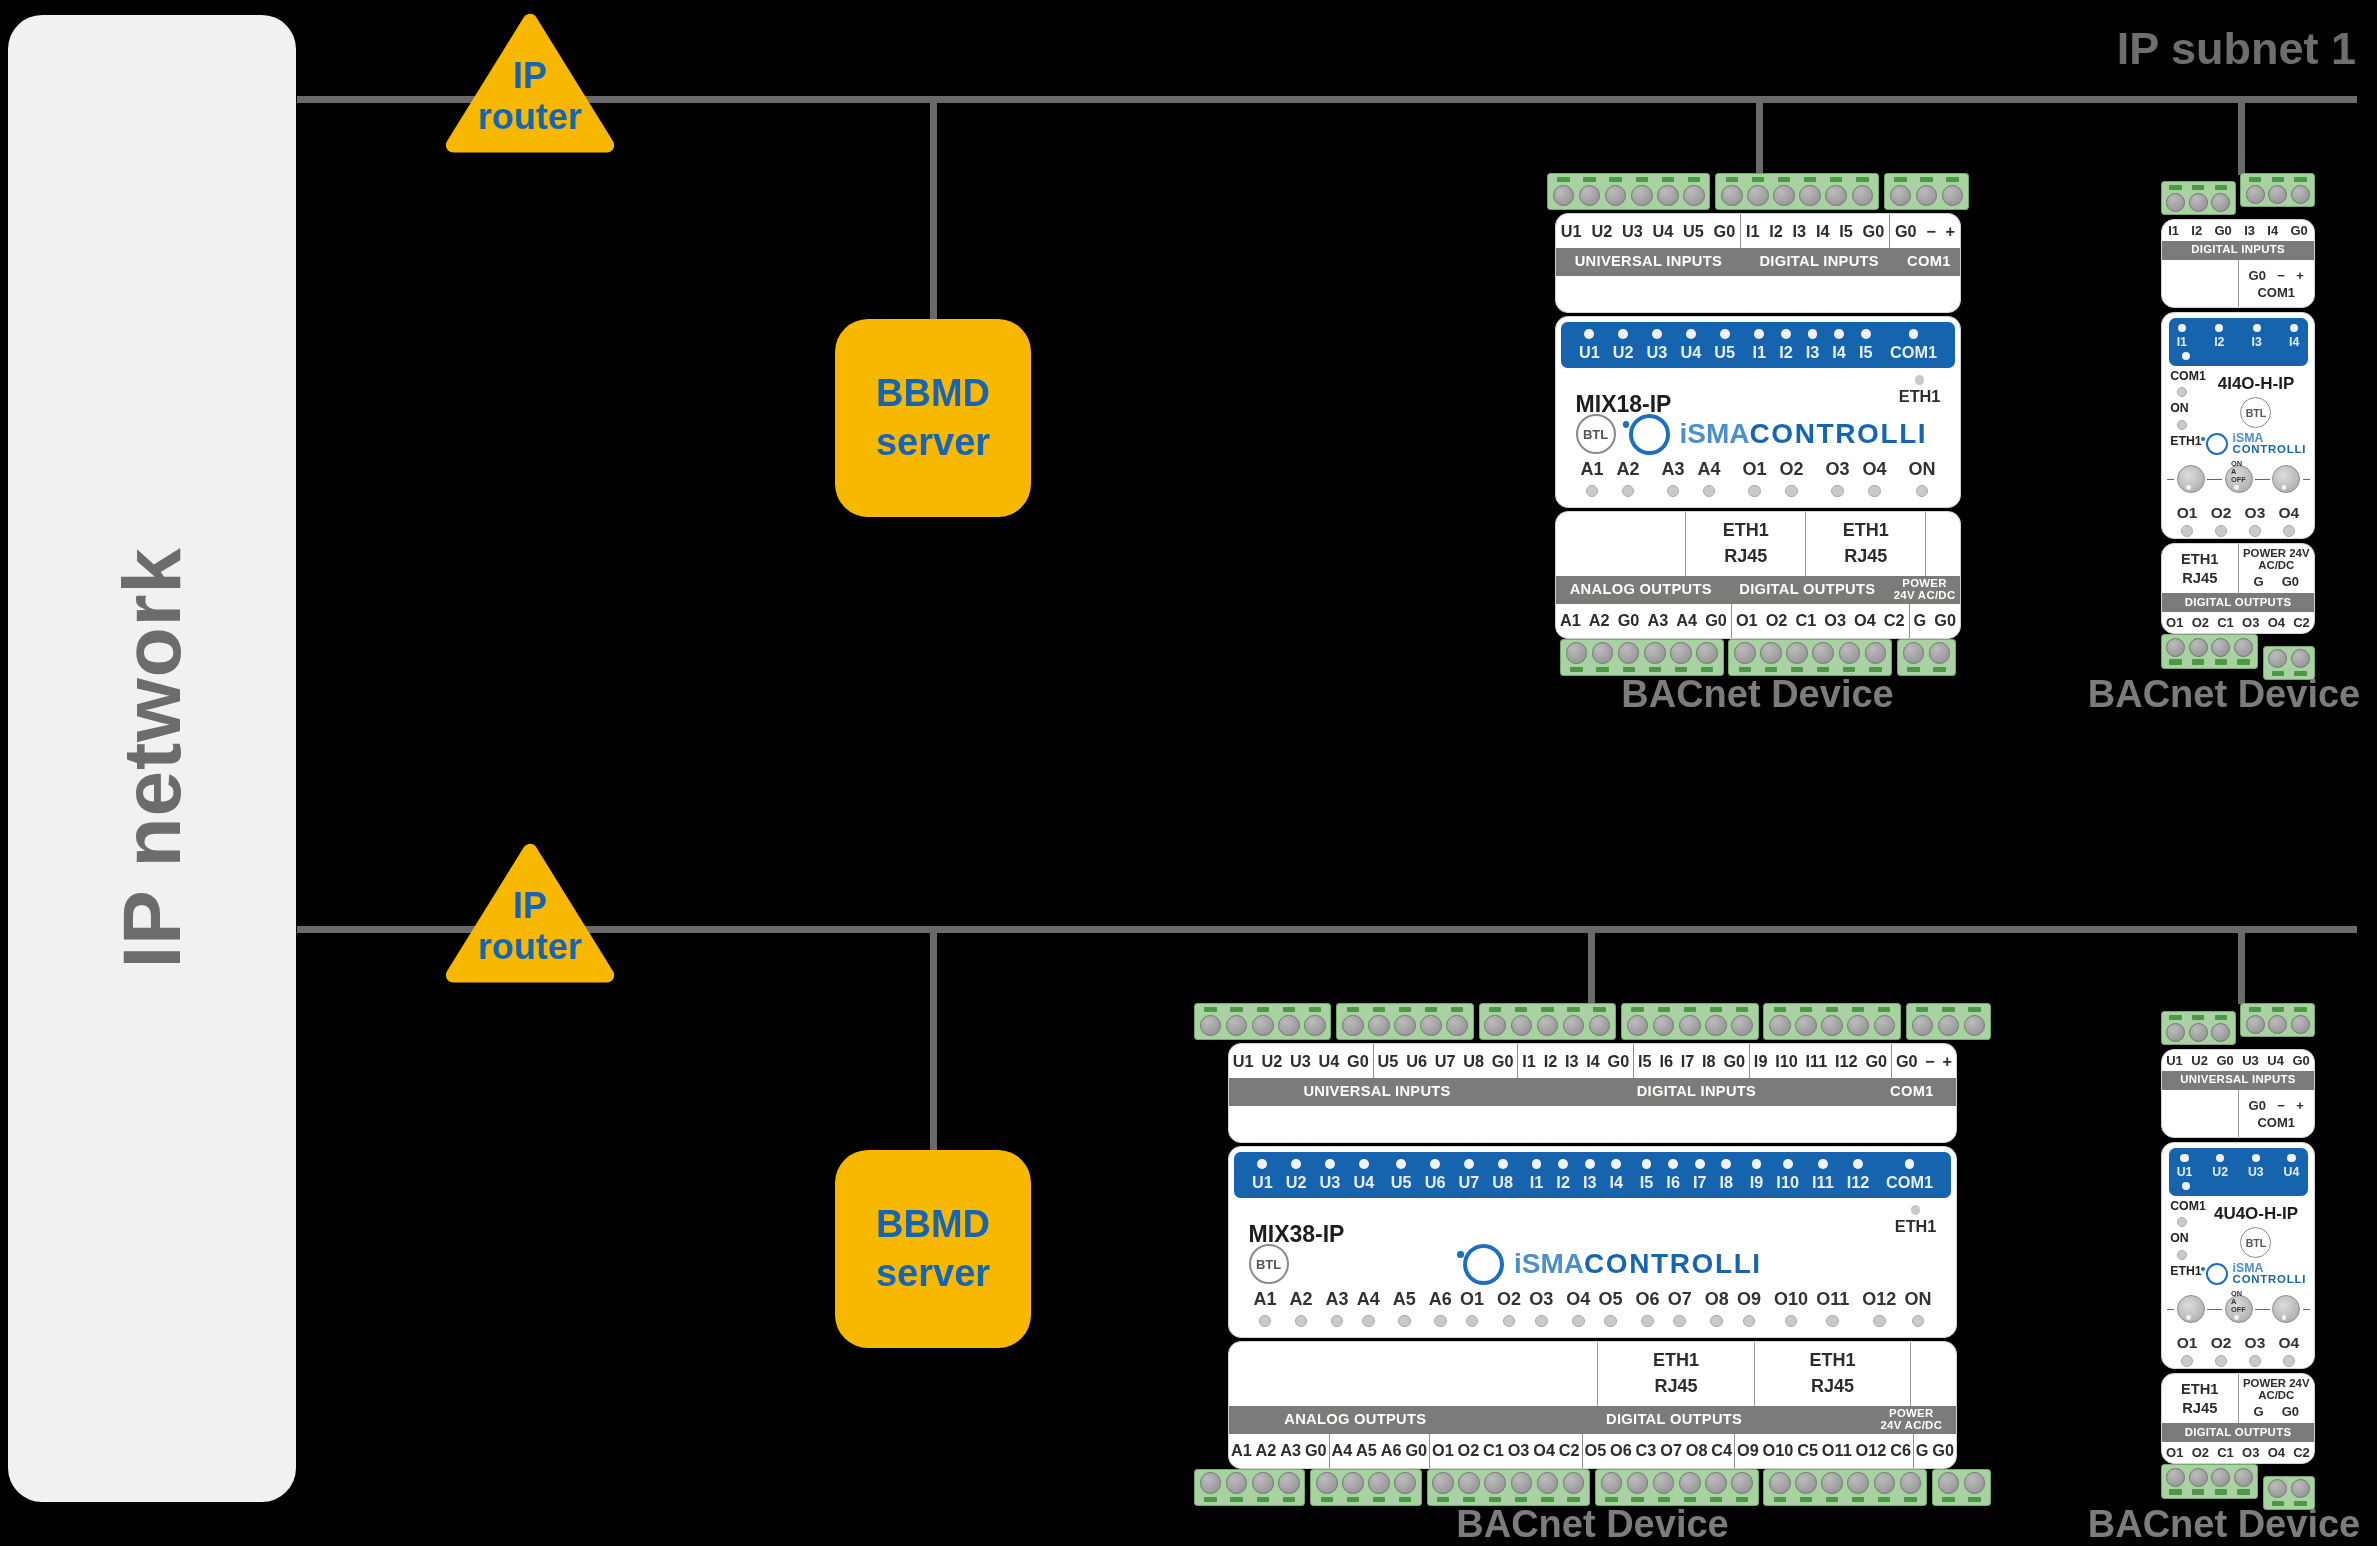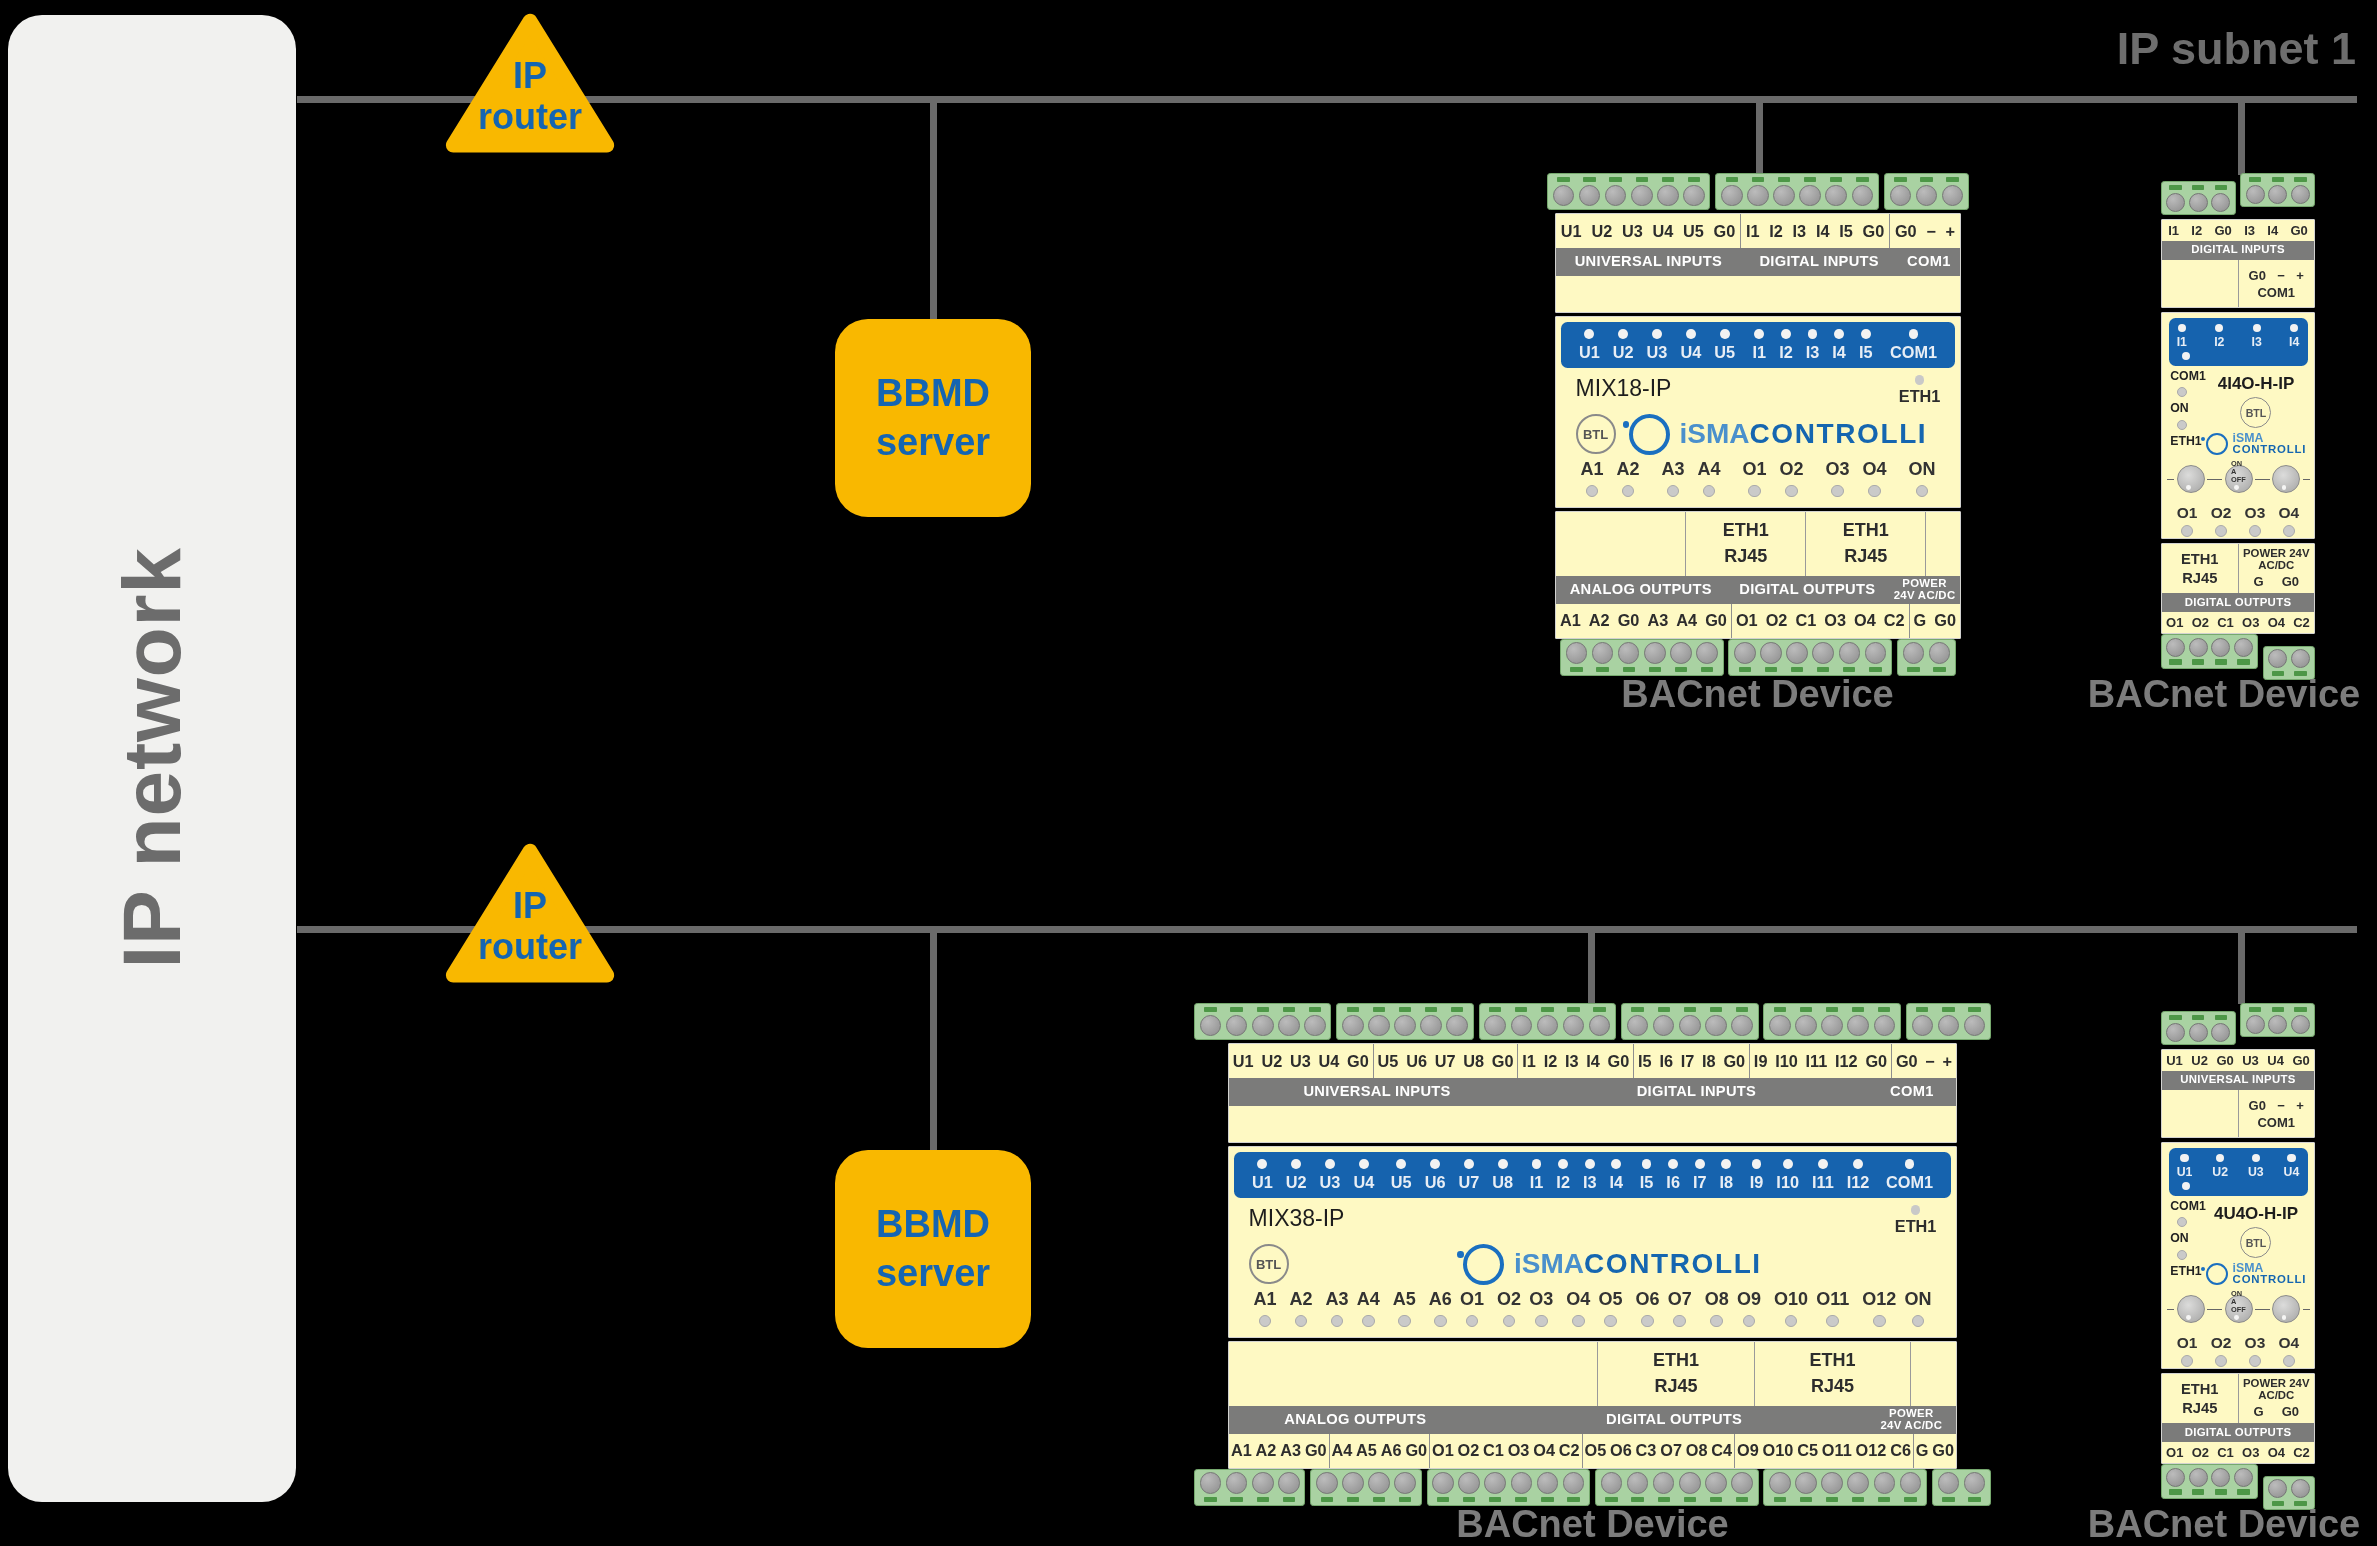--- a/index.html
+++ b/index.html
@@ -22,36 +22,36 @@
   
   .device{position:absolute;display:flex;flex-direction:column;}
   .t-strip{display:flex;justify-content:center;align-items:flex-end;gap:4.9px;padding:0 21px;}
   .t-strip.bottom{align-items:flex-start;}
   .t-block{background:#a9d2a2;border:1.6px solid #76a96e;border-radius:3.3px;display:flex;padding:2.5px 3.3px;gap:1.6px;}
   .t-cell{display:flex;flex-direction:column;align-items:center;gap:2.5px;width:24.5px;}
   .sm .t-cell{width:21px;}
   .t-tab{width:12.3px;height:5.7px;background:#4d9747;border-radius:0.8px;}
   .t-screw{width:19.6px;height:19.6px;border-radius:50%;border:1.6px solid #757575;background:radial-gradient(circle at 35% 30%,#bcbcbc,#8d8d8d);}
   .sm .t-screw{width:17px;height:17px;}
-  .module{background:#fef9c3;border:1.6px solid #d2d2d0;border-radius:1px;overflow:hidden;margin-top:3.3px;}
+  .module{background:#ffffff;border:1.6px solid #d2d2d0;border-radius:13px;overflow:hidden;margin-top:3.3px;}
   .label-row{display:flex;align-items:center;height:34px;font-weight:700;color:#2d2d2d;font-size:16.3px;}
   .sm .label-row{height:21px;font-size:13px;}
   .lr-group{display:flex;justify-content:space-around;align-items:center;height:100%;}
   .lr-group + .lr-group{border-left:1.6px solid #8f8f8f;}
   .band-row{display:flex;background:#7b7b7a;color:#fff;font-weight:700;height:28px;font-size:14.7px;letter-spacing:0.3px;}
   .sm .band-row{height:19.6px;font-size:11.4px;}
   .band-seg{display:flex;flex-direction:column;align-items:center;justify-content:center;text-align:center;line-height:1.05;}
   .band-sub{font-size:11.4px;}
   .m1-blank{height:36px;}
   .blue-bar{background:#1663ae;border-radius:6.5px;margin:4.9px;display:flex;justify-content:space-between;align-items:center;height:46px;padding:0 18px;}
   .led-group{display:flex;gap:13px;}
   .led{display:flex;flex-direction:column;align-items:center;gap:4.1px;font-weight:700;font-size:16.3px;color:#e8eef5;}
   .led-dot{width:9.8px;height:9.8px;border-radius:50%;background:#f2f2f2;}
   .model-row{display:flex;justify-content:space-between;align-items:flex-start;height:39px;padding:1.6px 19.6px 0 19.6px;}
-  .model{font-size:23px;font-weight:400;color:#1d1d1d;}
+  .model{font-size:23px;font-weight:700;color:#1d1d1d;margin-top:16px;}
   .eth-cell{display:flex;flex-direction:column;align-items:center;gap:2.5px;}
   .eth-dot{width:9.8px;height:9.8px;border-radius:50%;background:#c9c9c8;}
   .eth-lab{font-size:16.3px;font-weight:700;color:#2d2d2d;}
   .logo-row{display:flex;align-items:center;height:41px;padding:0 19.6px;}
   .btl{width:36px;height:36px;border-radius:50%;border:2.5px solid #8a8a8a;color:#555;display:flex;align-items:center;justify-content:center;font-size:13px;font-weight:800;flex:none;}
   .sm .btl{width:29px;height:29px;font-size:10.6px;border-width:1.6px;}
   .brand{display:flex;align-items:center;gap:9.8px;flex:1;justify-content:center;}
   .brand-glyph{width:33px;height:33px;border-radius:50%;border:4.1px solid #1a6fc0;position:relative;flex:none;}
   .brand-glyph:before{content:"";position:absolute;left:-9.8px;top:3.3px;width:6.5px;height:6.5px;border-radius:50%;background:#1a6fc0;}
   .brand-text{font-size:28px;white-space:nowrap;}

